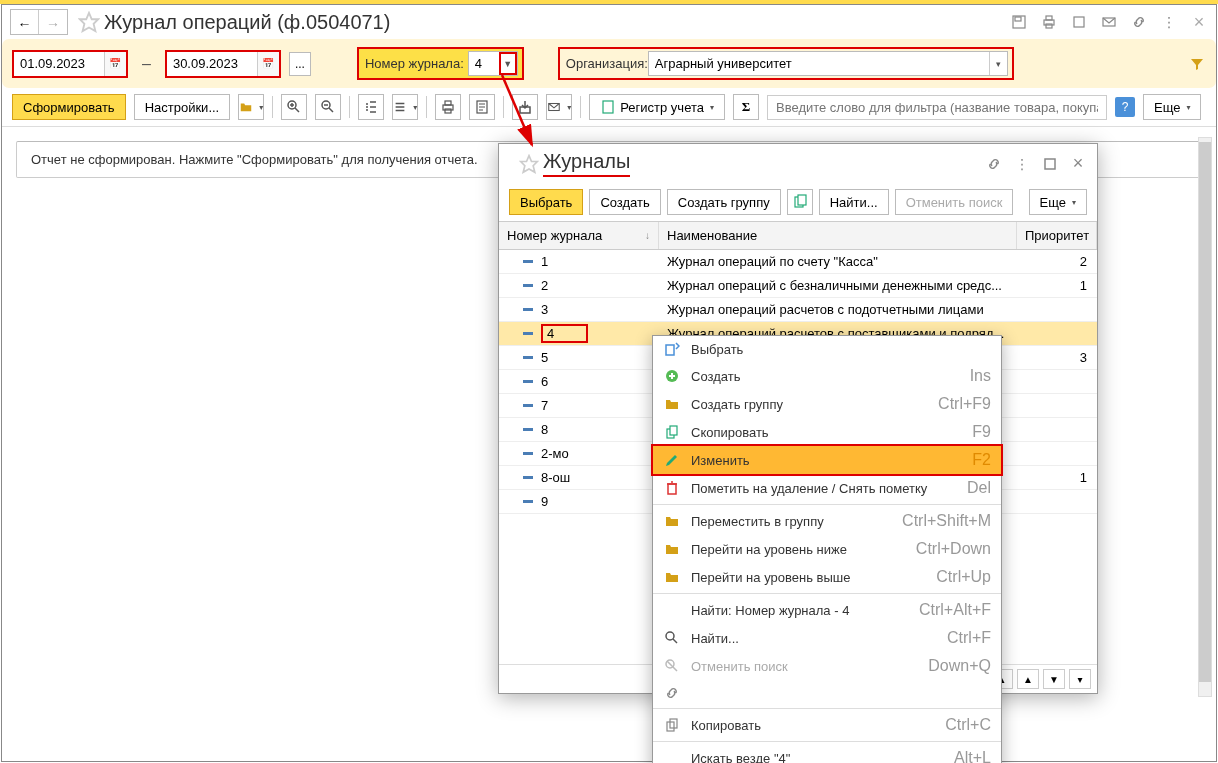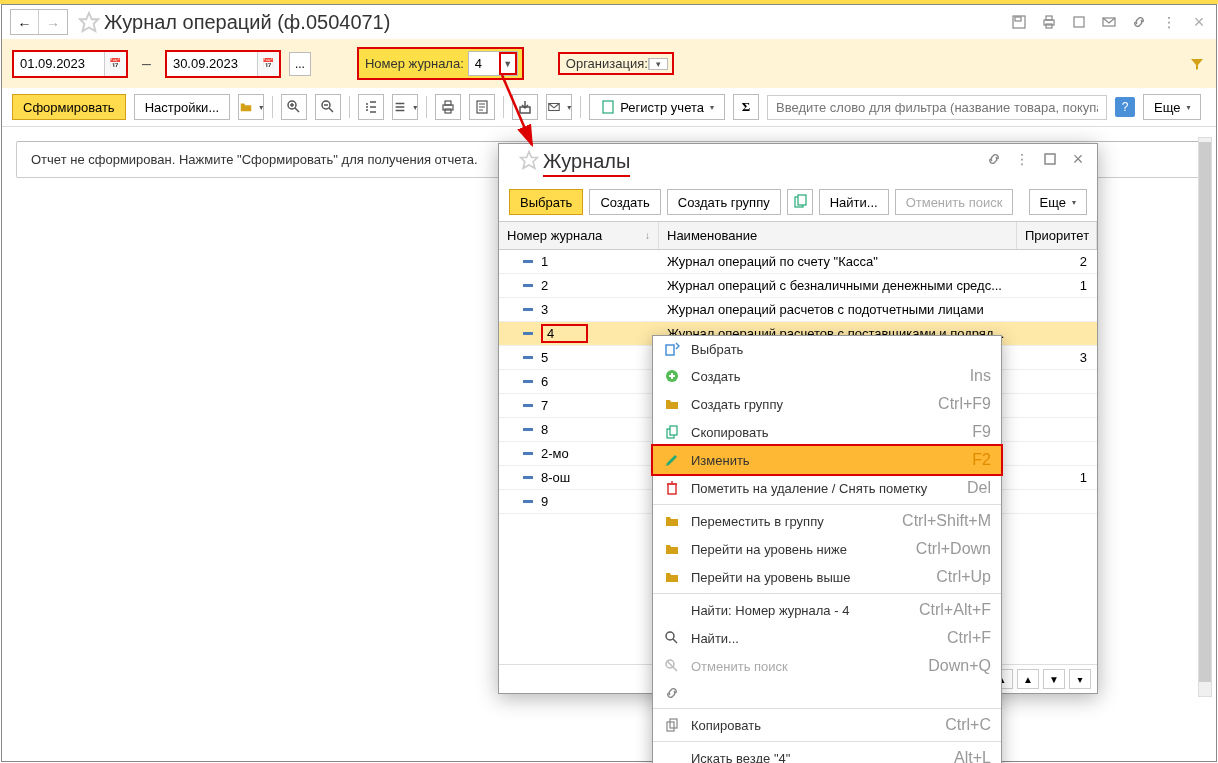--- a/index.html
+++ b/index.html
@@ -14,21 +14,21 @@
   .nav-group { display: flex; border: 1px solid #bbb; }
   .nav-group .nav-btn { border: none; border-right: 1px solid #ccc; }
   .nav-group .nav-btn:last-child { border-right: none; color: #aaa; }
   .star { width: 22px; height: 22px; margin: 0 4px 0 10px; }
   .title { font-size: 20px; color: #333; font-weight: 400; }
   .titlebar-right { margin-left: auto; display: flex; gap: 12px; align-items: center; }
   .ti-icon { width: 18px; height: 18px; display: flex; align-items: center; justify-content: center; color: #888; font-size: 14px; }
   .ti-close { font-size: 18px; color: #aaa; }
 
   
-  .filterbar { background: #fff5d6; padding: 8px 10px; display: flex; align-items: center; gap: 8px; position: relative; }
+  .filterbar { background: #fff5d6; padding: 8px 10px; display: flex; align-items: center; gap: 8px; position: relative; border-radius: 7px; }
   .red-box { border: 2px solid #d00 !important; }
   .date-group { display: flex; align-items: center; border: 1px solid #bbb; background: #fff; }
   .date-input { border: none; padding: 4px 6px; font-size: 13px; width: 90px; }
   .cal-btn { width: 22px; height: 24px; border-left: 1px solid #ccc; background: #f8f8f8; display: flex; align-items: center; justify-content: center; font-size: 10px; }
   .dash { padding: 0 6px; color: #555; }
   .dots-btn { width: 22px; height: 24px; border: 1px solid #bbb; background: #fff; font-size: 12px; display: flex; align-items: center; justify-content: center; }
   .label { font-size: 13px; color: #333; }
   .combo { display: flex; border: 1px solid #bbb; background: #fff; }
   .combo input { border: none; padding: 4px 6px; font-size: 13px; }
   .combo .dd { width: 18px; display: flex; align-items: center; justify-content: center; border-left: 1px solid #ccc; font-size: 9px; color: #555; }
@@ -50,21 +50,21 @@
 
   
   .content { padding: 14px; position: relative; }
   .report-box { border: 1px solid #ccc; border-top-color: #bbb; padding: 10px 14px; font-size: 13px; color: #333; border-radius: 2px; margin-bottom: 534px; }
 
   
   .arrow-svg { position: absolute; top: 60px; left: 490px; z-index: 20; }
 
   
   .popup { position: absolute; top: 138px; left: 496px; width: 600px; background: #fff; border: 1px solid #999; box-shadow: 0 4px 20px rgba(0,0,0,0.3); z-index: 10; }
-  .popup-header { display: flex; align-items: flex-start; padding: 6px 10px; }
+  .popup-header { display: flex; align-items: center; padding: 6px 10px; }
   .popup-title { font-size: 20px; color: #333; border-bottom: 2px solid #d00; padding-bottom: 2px; }
   .popup-header-right { margin-left: auto; display: flex; gap: 10px; align-items: center; }
   .ph-icon { width: 18px; height: 18px; display: flex; align-items: center; justify-content: center; color: #888; font-size: 14px; cursor: pointer; }
   .popup-toolbar { padding: 6px 10px; display: flex; gap: 6px; align-items: center; }
   .btn-disabled { color: #aaa; }
 
   
   .tbl { border-top: 1px solid #ccc; }
   .tbl-head { display: flex; background: #f4f4f4; border-bottom: 1px solid #ccc; font-size: 13px; justify-content: space-between; }
   .tbl-head > div { padding: 6px 8px; border-right: 1px solid #ddd; }
@@ -171,20 +171,21 @@
       <div class="combo journ-combo">
         <input value="4" style="">
         <div class="dd red-box">▼</div>
       </div>
     </div>
 
     <div style="width:18px"></div>
     <div class="red-box" style="display:flex;align-items:center;background:#fff5d6;padding:2px 4px 2px 6px;gap:0">
       <span class="label">Организация:</span>
       <div class="combo org-combo">
+        <input value="Аграрный университет" style="">
         <div class="dd">▾</div>
       </div>
     </div>
 
     <span class="ti-icon filter-icon">
         <svg class="icon-svg" viewBox="0 0 16 16" fill="#d4a017">
           <path d="M2 3h12l-5 6v4l-2 1v-5z"></path>
         </svg>
       </span>
   </div>

